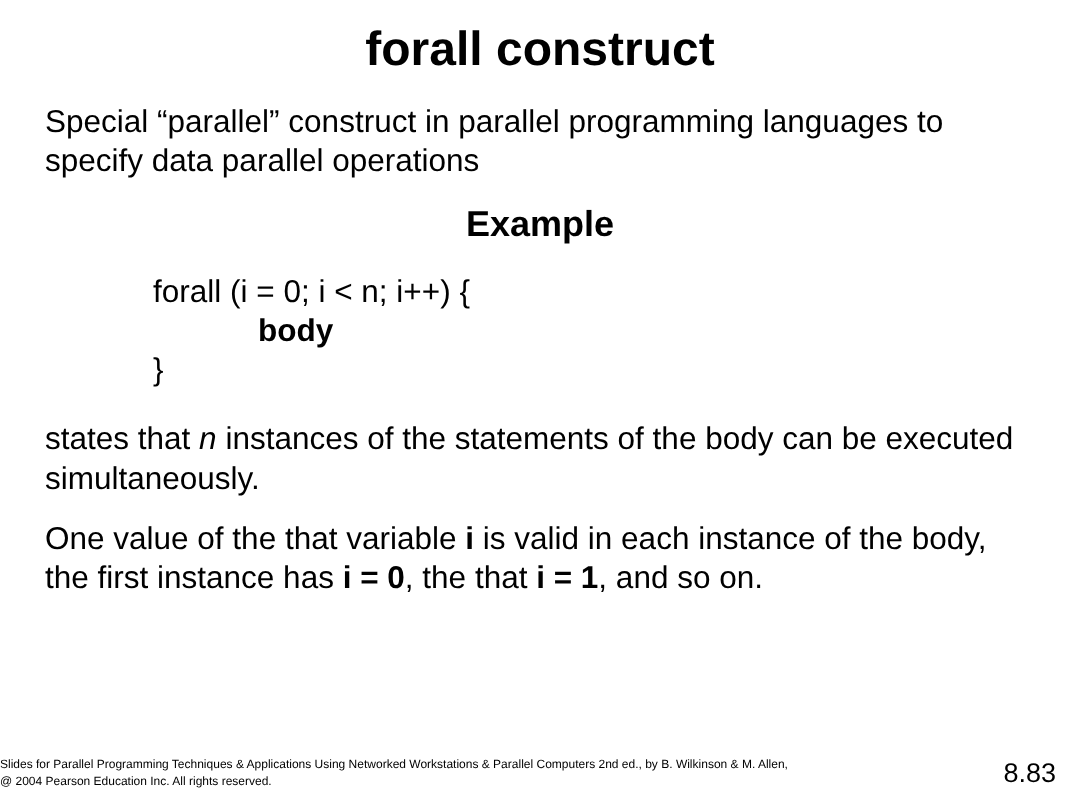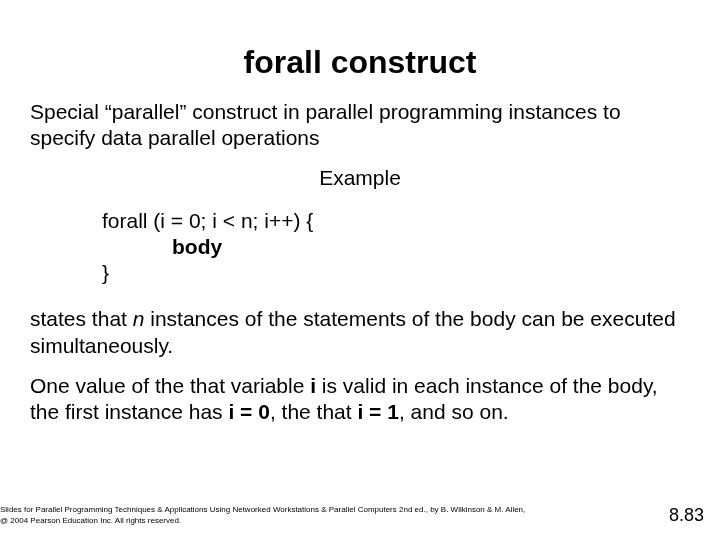--- a/index.html
+++ b/index.html
@@ -10,37 +10,37 @@
     background: #ffffff;
     font-family: Arial, Helvetica, sans-serif;
     color: #000000;
     overflow: hidden;
   }
   .slide {
     position: relative;
     width: 720px;
     height: 540px;
     box-sizing: border-box;
-    padding: 34px 30px 0 30px;
+    padding: 4px 30px 0 30px;
   }
   .title {
     text-align: center;
     font-size: 32px;
     font-weight: bold;
     margin: 10px 0 18px 0;
   }
   .para {
     font-size: 21px;
     line-height: 1.25;
     margin: 0 0 14px 0;
   }
   .example-label {
     text-align: center;
-    font-size: 21px;
-    font-weight: normal;
+    font-size: 24px;
+    font-weight: bold;
     margin: 14px 0 18px 0;
   }
   .code-block {
     font-size: 21px;
     line-height: 1.25;
     margin: 0 0 20px 72px;
     white-space: pre;
   }
   .code-block .body-kw {
     font-weight: bold;
@@ -69,21 +69,21 @@
 </style>
 </head>
 <body>
 
 <div class="slide">
 
   <div class="title">
     <span>forall</span><span> construct</span>
   </div>
 
-  <p class="para">Special “parallel” construct in parallel programming instances to specify data parallel operations</p>
+  <p class="para">Special “parallel” construct in parallel programming languages to specify data parallel operations</p>
 
   <div class="example-label">Example</div>
 
   <div class="code-block"><span>forall (i = 0; i &lt; n; i++) {</span>
 <span>            </span><span class="body-kw">body</span>
 <span>}</span></div>
 
   <p class="para">
     <span>states that </span><span class="italic">n</span><span> instances of the statements of the body can be executed simultaneously.</span>
   </p>

